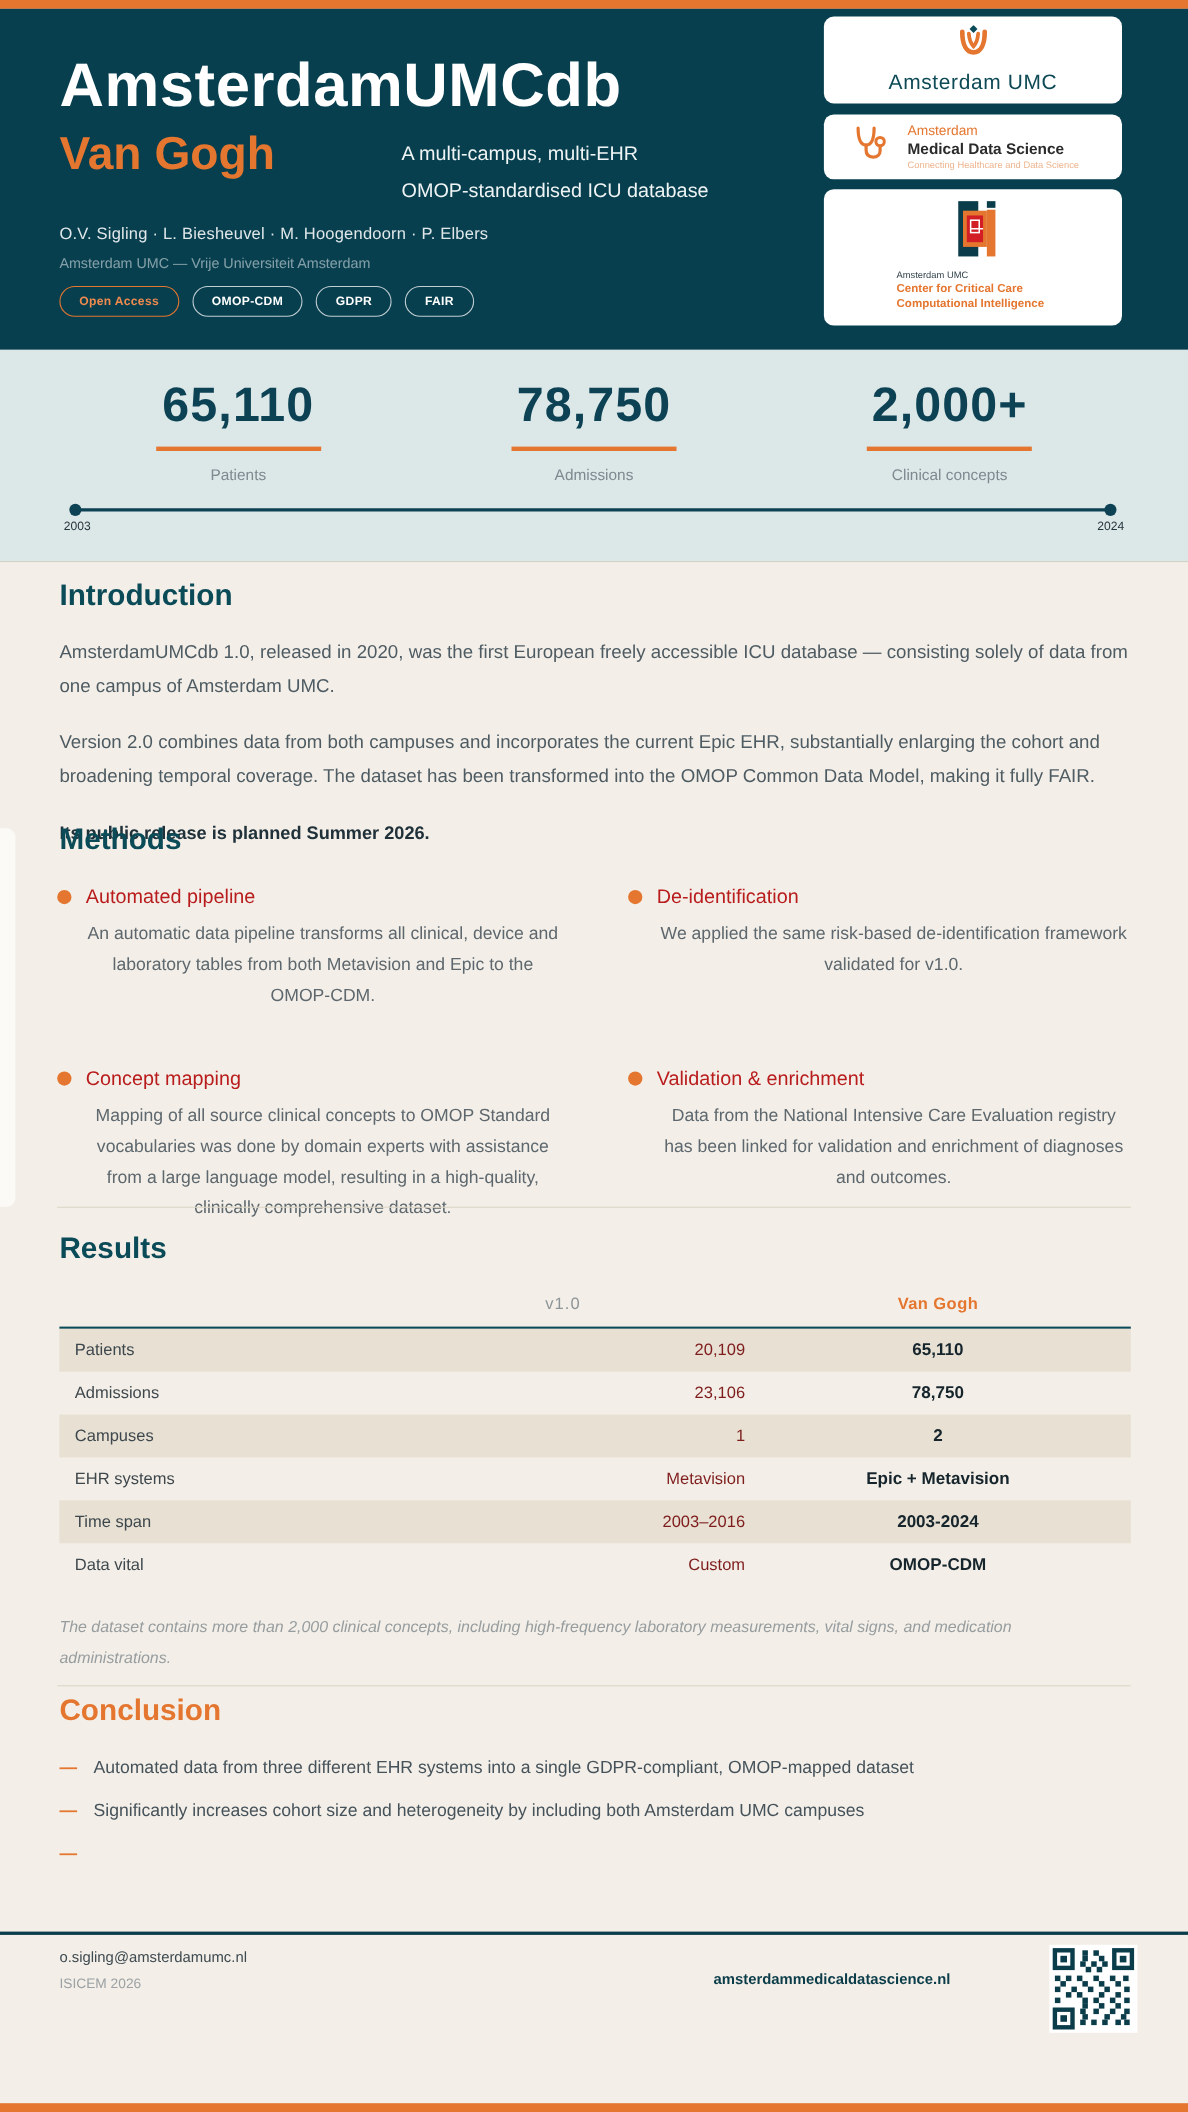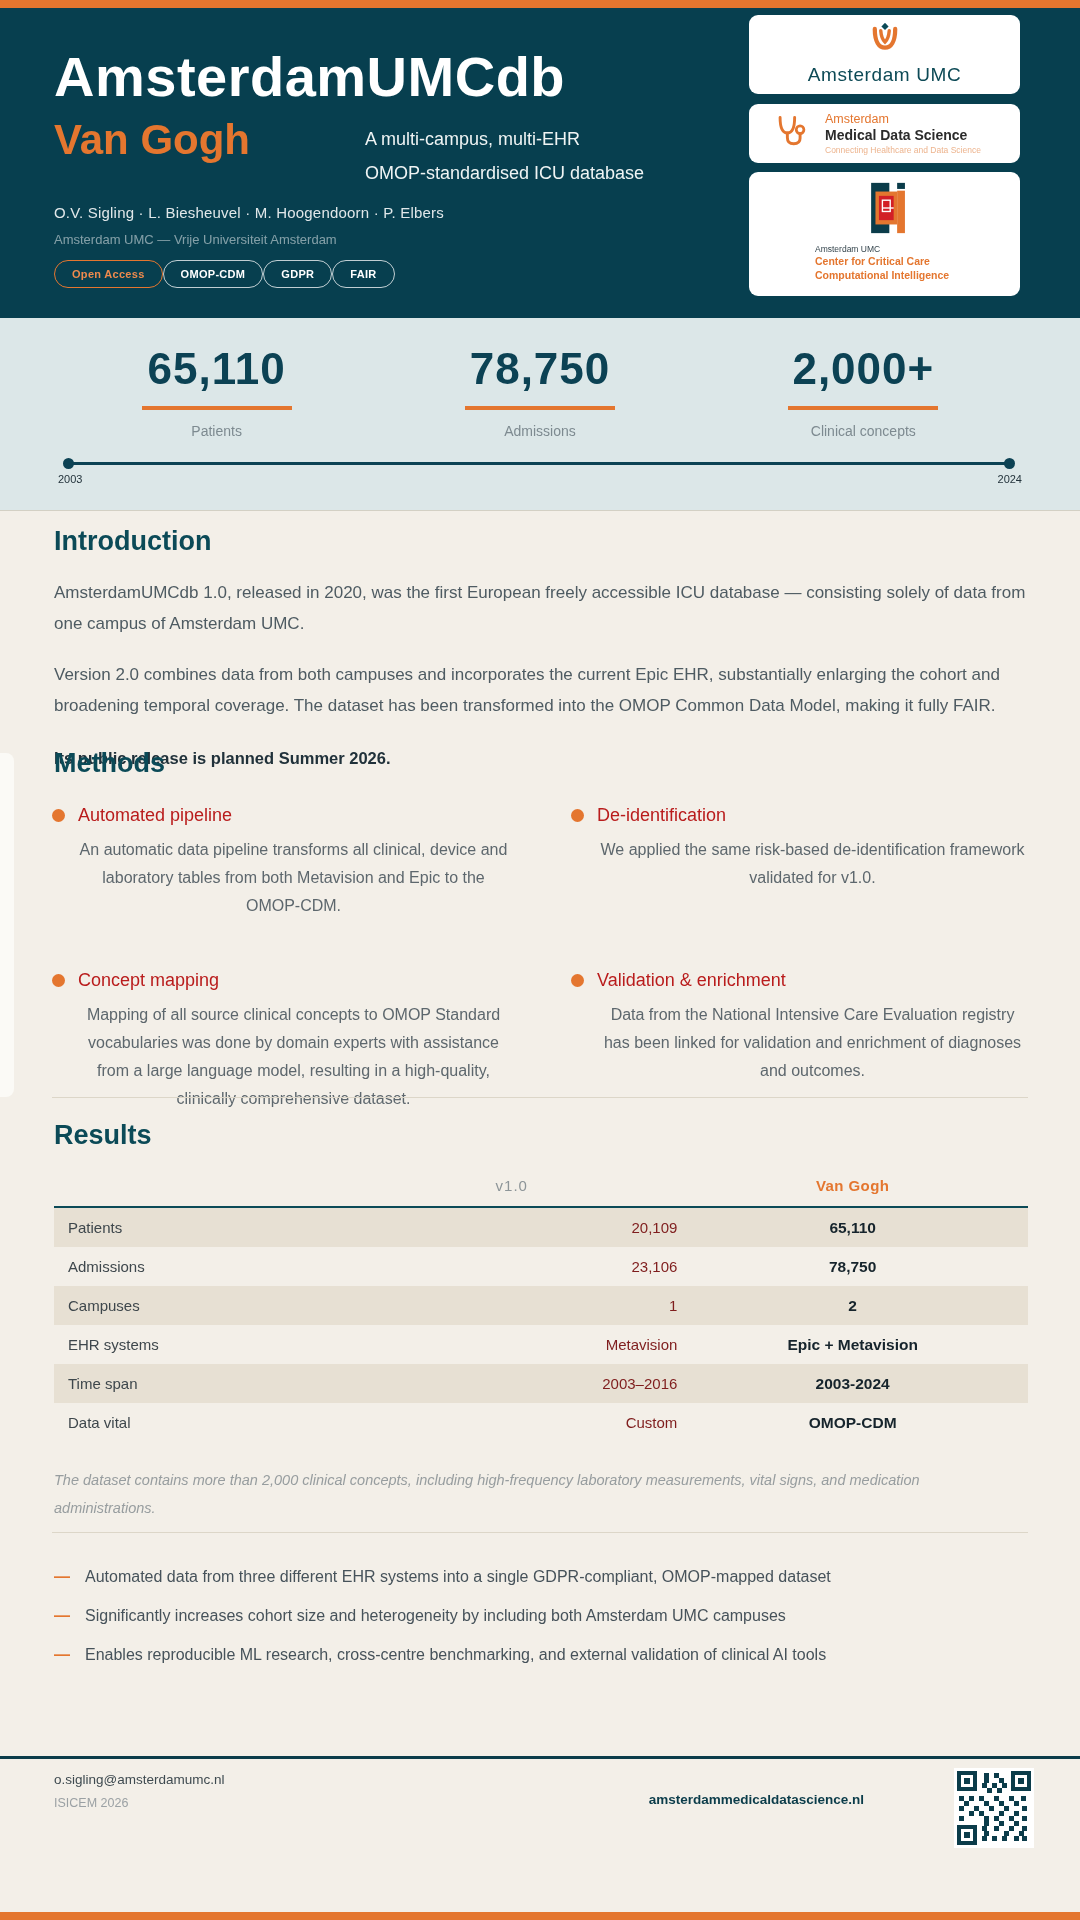--- a/index.html
+++ b/index.html
@@ -12,21 +12,21 @@
   .top-bar{position:absolute;top:0;left:0;width:100%;height:8px;background:#E4762F;}
   .bottom-bar{position:absolute;bottom:0;left:0;width:100%;height:8px;background:#E4762F;}
 
   
   .header{position:absolute;top:8px;left:0;width:100%;height:310px;background:#073F4F;}
   .main-title{position:absolute;left:54px;top:36px;font-size:56px;font-weight:bold;color:#FFFFFF;letter-spacing:0.5px;}
   .accent-title{position:absolute;left:54px;top:108px;font-size:42px;font-weight:bold;color:#E4762F;}
   .tagline{position:absolute;left:365px;top:114px;font-size:18px;color:#EFF4F4;line-height:34px;}
   .authors{position:absolute;left:54px;top:196px;font-size:15px;color:rgba(255,255,255,0.88);letter-spacing:0.2px;}
   .affiliation{position:absolute;left:54px;top:224px;font-size:13px;color:rgba(255,255,255,0.5);}
-  .badges{position:absolute;left:54px;top:252px;display:flex;}
+  .badges{position:absolute;left:54px;top:252px;display:flex;gap:12px;}
   .badge{height:26px;line-height:26px;padding:0 17px;border-radius:14px;font-size:11px;font-weight:bold;letter-spacing:0.3px;}
   .badge-accent{border:1.5px solid #E4762F;color:#EE8A4D;}
   .badge-plain{border:1.5px solid rgba(255,255,255,0.75);color:#FFFFFF;}
 
   
   .logo-card{position:absolute;left:749px;width:271px;background:#FFFFFF;border-radius:9px;box-sizing:border-box;}
   .logo-card1{top:7px;height:79px;display:flex;flex-direction:column;align-items:center;justify-content:center;gap:3px;}
   .logo-card1 .umc-name{font-size:19px;color:#0D4A56;letter-spacing:0.6px;}
   .logo-card2{top:96px;height:59px;display:flex;align-items:center;padding-left:22px;}
   .mds-text{margin-left:14px;line-height:1.25;}
@@ -281,32 +281,32 @@
         <div class="td-v1">Custom</div>
         <div class="td-vg">OMOP-CDM</div>
       </div>
     </div>
     <div class="results-note">The dataset contains more than 2,000 clinical concepts, including high-frequency laboratory measurements, vital signs, and medication administrations.</div>
   </div>
 
   <div class="divider div-results"></div>
 
   <div class="sec sec-conclusion">
+    <h2 class="sec-h orange">Conclusion</h2>
     <div class="c-points">
       <div class="c-point">
         <span class="c-dash">—</span>
         <span class="c-ptext">Automated data from three different EHR systems into a single GDPR-compliant, OMOP-mapped dataset</span>
       </div>
       <div class="c-point">
         <span class="c-dash">—</span>
         <span class="c-ptext">Significantly increases cohort size and heterogeneity by including both Amsterdam UMC campuses</span>
       </div>
       <div class="c-point">
         <span class="c-dash">—</span>
-        <span class="c-ptext">Enables reproducible ML research, cross-centre benchmarking, and external validation of clinical AI tools</span>
       </div>
     </div>
   </div>
 
   <div class="footer-rule"></div>
   <div class="footer">
     <div class="f-email">o.sigling@amsterdamumc.nl</div>
     <div class="f-event">ISICEM 2026</div>
     <div class="f-site">amsterdammedicaldatascience.nl</div>
     <div class="qr">

